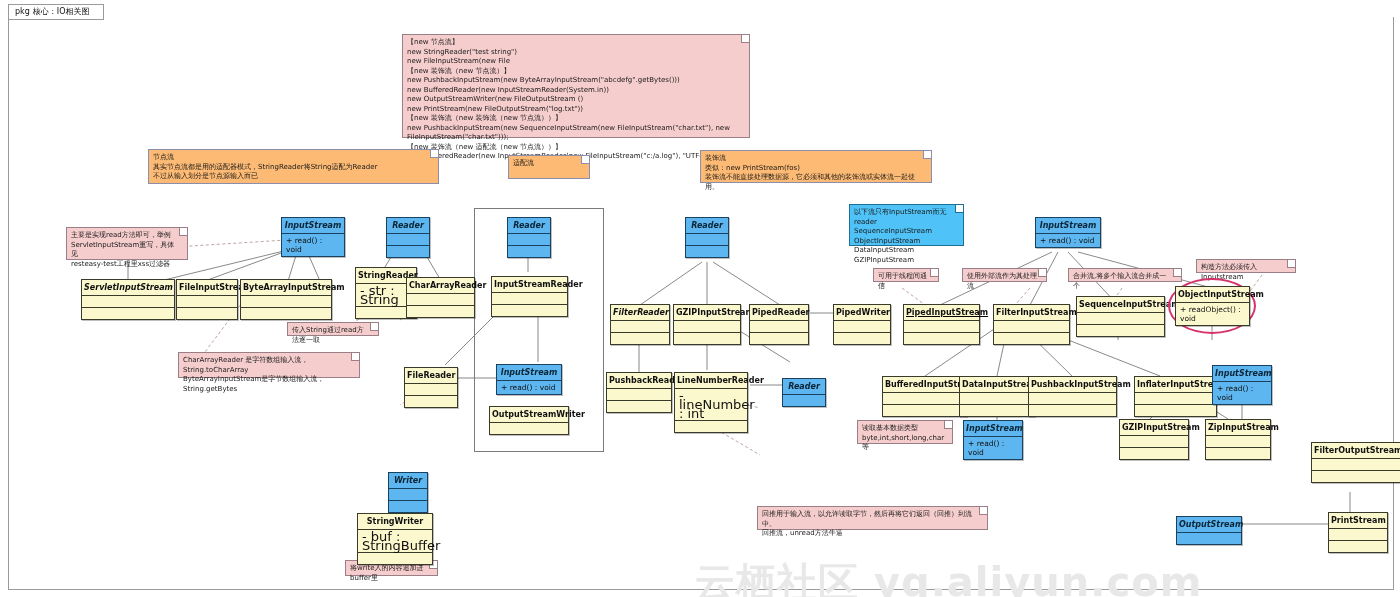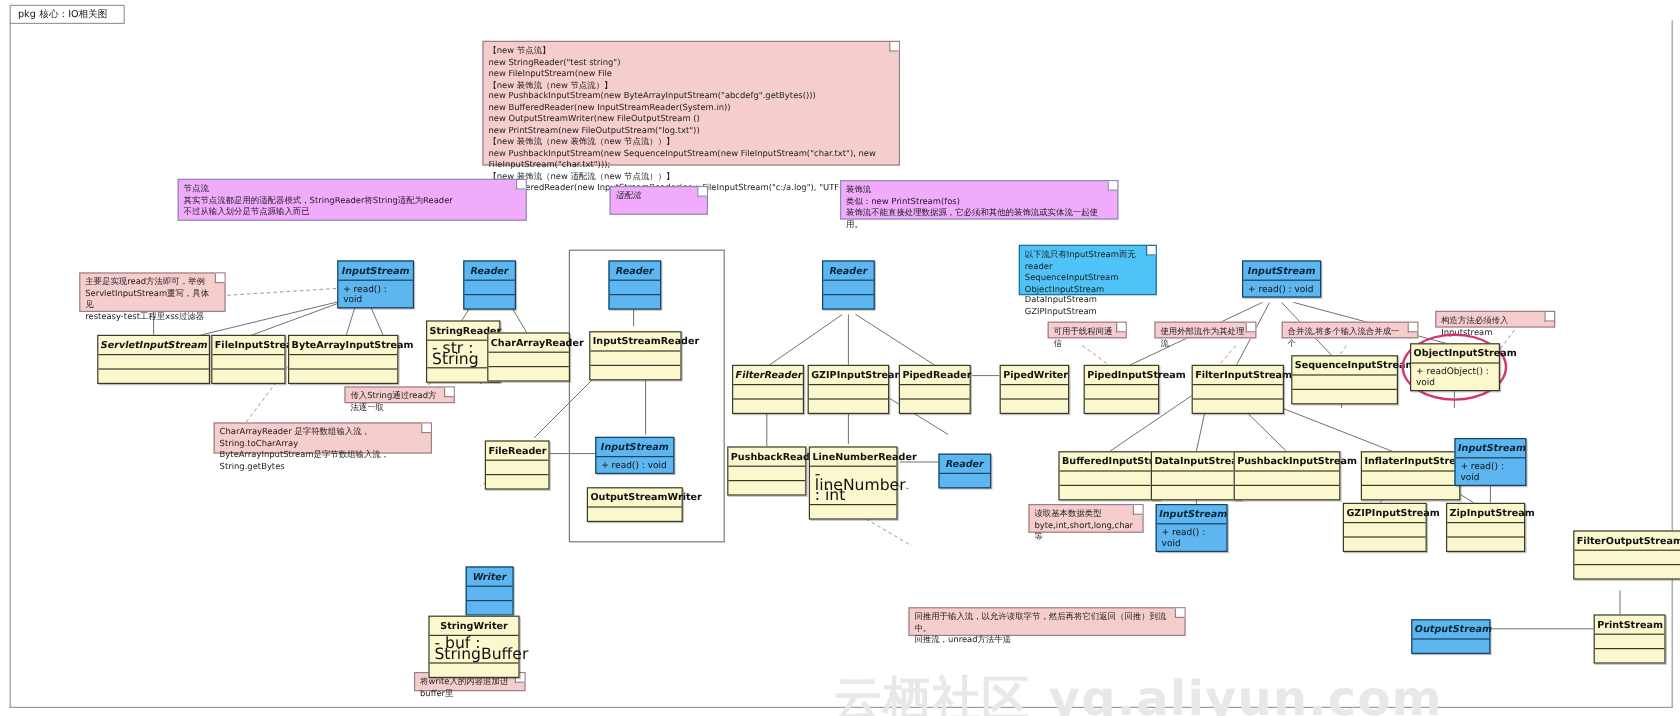--- a/index.html
+++ b/index.html
@@ -23,21 +23,21 @@
   .cls .ops{font-size:7.5px;padding:2px 4px;line-height:9px;color:#111;min-height:7px;}
   .cls.abstract .name{font-style:italic;}
   .cls.blue{background:#5db6f0;border-color:#18425f;}
   .cls.blue .sep{border-top-color:#18425f;}
   .cls.blue .name{color:#0a2536;}
 
   
   .note{position:absolute;box-sizing:border-box;border:1px solid #9b7f88;
         background:#f6cdcd;font-size:7px;line-height:9.5px;color:#1a1a1a;
         padding:3px 9px 3px 4px;white-space:pre-line;}
-  .note.purple{background:#f0abfc;border-color:#8d8dae;}
+  .note.purple{background:#fdba74;border-color:#8d8dae;}
   .note.blueish{background:#4fc3f7;border-color:#1d6f94;}
   .note .fold{position:absolute;right:0;top:0;width:7px;height:7px;
         background:#fff;border-left:1px solid #9b7f88;border-bottom:1px solid #9b7f88;}
   .note.purple .fold{border-color:#8d8dae;}
   .note.blueish .fold{border-color:#1d6f94;}
 
   
   .group-box{position:absolute;border:1px solid #7a7a7a;background:transparent;}
 
   
@@ -146,21 +146,21 @@
 new PrintStream(new FileOutputStream("log.txt"))
 【new 装饰流（new 装饰流（new 节点流））】
 new PushbackInputStream(new SequenceInputStream(new FileInputStream("char.txt"), new FileInputStream("char.txt")));
 【new 装饰流（new 适配流（new 节点流））】
 new BufferedReader(new InputStreamReader(new FileInputStream("c:/a.log"), "UTF-8");<span class="fold"></span></div>
 
   <div class="note purple" style="left:148px;top:149px;width:291px;height:35px;">节点流
 其实节点流都是用的适配器模式，StringReader将String适配为Reader
 不过从输入划分是节点源输入而已<span class="fold"></span></div>
 
-  <div class="note purple" style="left:508px;top:155px;width:82px;height:24px;font-style:italic;">适配流<span class="fold"></span></div>
+  <div class="note purple" style="left:508px;top:155px;width:82px;height:24px;">适配流<span class="fold"></span></div>
 
   <div class="note purple" style="left:700px;top:150px;width:232px;height:33px;">装饰流
 类似：new PrintStream(fos)
 装饰流不能直接处理数据源，它必须和其他的装饰流或实体流一起使用。<span class="fold"></span></div>
 
   <div class="note" style="left:66px;top:227px;width:122px;height:33px;">主要是实现read方法即可，举例
 ServletInputStream重写，具体见
 resteasy-test工程里xss过滤器<span class="fold"></span></div>
 
   <div class="note" style="left:287px;top:322px;width:92px;height:14px;">传入String通过read方法逐一取<span class="fold"></span></div>
@@ -308,21 +308,21 @@
   <div class="cls abstract blue" style="left:782px;top:378px;width:44px;">
     <div class="name">Reader</div>
     <div class="sep attrs"></div>
   </div>
 
   <div class="cls abstract blue" style="left:1035px;top:217px;width:66px;">
     <div class="name">InputStream</div>
     <div class="sep ops">+ read() : void</div>
   </div>
 
-  <div class="cls" style="left:903px;top:304px;width:63px;">
+  <div class="cls" style="left:903px;top:304px;width:77px;text-decoration:underline;">
     <div class="name">PipedInputStream</div>
     <div class="sep attrs"></div>
     <div class="sep ops"></div>
   </div>
 
   <div class="cls" style="left:993px;top:304px;width:77px;">
     <div class="name">FilterInputStream</div>
     <div class="sep attrs"></div>
     <div class="sep ops"></div>
   </div>

